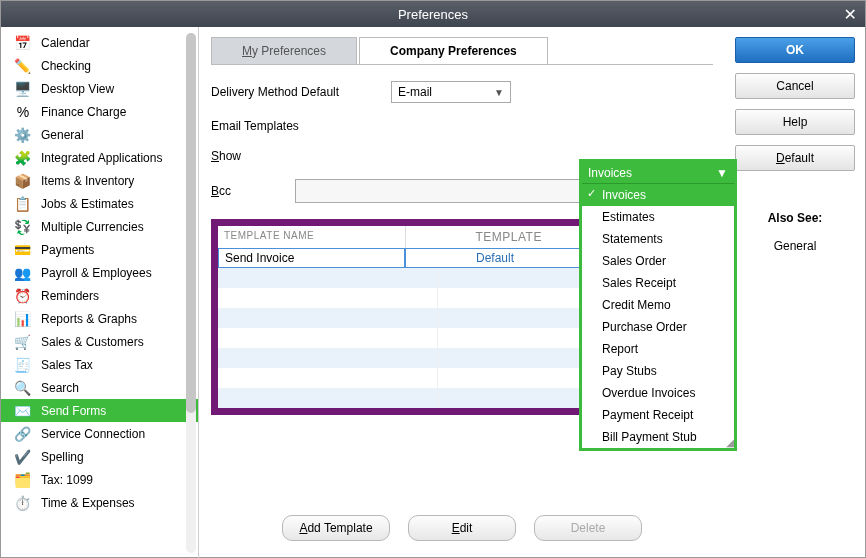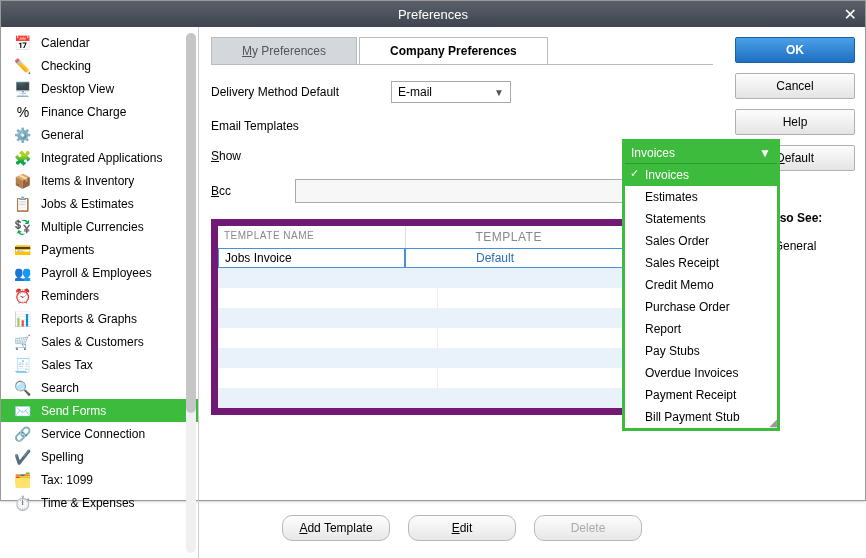--- a/index.html
+++ b/index.html
@@ -1,17 +1,17 @@
 <!DOCTYPE html>
 <html><head>
 <meta charset="utf-8">
 <style>
   * { box-sizing: border-box; margin: 0; padding: 0; font-family: Arial, sans-serif; font-size: 12px; }
   body { background: #fff; width: 866px; height: 558px; overflow: hidden; }
-  .window { width: 866px; height: 501px; background: #fff; border: 1px solid #999; box-shadow: 0 0 3px rgba(0,0,0,0.3); }
+  .window { width: 866px; height: 558px; background: #fff; border: 1px solid #999; box-shadow: 0 0 3px rgba(0,0,0,0.3); }
   .titlebar { background: linear-gradient(to bottom, #5a5f68, #3f4550); color: #fff; height: 26px; display: flex; align-items: center; justify-content: center; position: relative; }
   .titlebar-title { font-size: 13px; }
   .close-x { position: absolute; right: 8px; top: 4px; font-size: 16px; cursor: pointer; }
   .content { display: flex; height: 532px; }
   
   .sidebar { width: 198px; border-right: 1px solid #ccc; padding: 4px 0; position: relative; }
   .sidebar-scroll { position: absolute; right: 2px; top: 6px; bottom: 6px; width: 10px; background: #f0f0f0; border-radius: 5px; }
   .sidebar-thumb { position: absolute; top: 0; width: 10px; height: 380px; background: #c6c6c6; border-radius: 5px; }
   .sidebar-item { display: flex; align-items: center; gap: 8px; padding: 3px 8px 3px 12px; height: 23px; cursor: pointer; color: #000; }
   .sidebar-item.selected { background: #3dbb3d; color: #fff; }
@@ -21,21 +21,21 @@
   .tabs { display: flex; border-bottom: 1px solid #bbb; margin-bottom: 16px; }
   .tab { padding: 6px 30px; background: #d4d7dc; color: #555; cursor: pointer; border: 1px solid #bbb; border-bottom: none; margin-right: 2px; }
   .tab.active { background: #fff; font-weight: bold; color: #000; }
   .form-row { display: flex; align-items: center; margin-bottom: 16px; }
   .form-label { width: 180px; }
   .underline-letter { text-decoration: underline; }
   .select { display: inline-flex; align-items: center; justify-content: space-between; border: 1px solid #aaa; background: #fff; padding: 2px 6px; height: 22px; width: 120px; cursor: pointer; }
   .select .caret { font-size: 10px; color: #555; }
   .bcc-input { border: 1px solid #aaa; height: 24px; width: 380px; padding: 2px 6px; background: #f7f7f7; }
   
-  .dd-wrap { position: absolute; left: 380px; top: 112px; width: 158px; z-index: 20; margin-left: 43px; }
+  .dd-wrap { position: absolute; left: 380px; top: 132px; width: 158px; z-index: 20; }
   .dd-border { border: 3px solid #3dbb3d; background: #fff; }
   .dd-header { background: #3dbb3d; color: #fff; display: flex; align-items: center; justify-content: space-between; padding: 2px 6px; height: 22px; font-size: 12px; border-bottom: 1px solid #2a9a2a; }
   .dd-list { background: #fff; }
   .dd-item { padding: 4px 10px 4px 20px; font-size: 12px; cursor: pointer; color: #000; position: relative; }
   .dd-item.selected { background: #3dbb3d; color: #fff; }
   .dd-item.selected::before { content: "✓"; position: absolute; left: 5px; top: 3px; font-size: 11px; }
   .dd-resize { position: absolute; right: 3px; bottom: 3px; font-size: 10px; color: #999; }
   
   .table-wrap { margin-top: 4px; }
   .tbl { width: 452px; border: 7px solid #701a75; }
@@ -197,21 +197,21 @@
       </div>
 
       <div class="table-wrap">
         <div class="tbl">
           <div class="tbl-head">
             <div>TEMPLATE NAME</div>
             <div style="padding-left:70px"><span>TEMPLATE</span></div>
           </div>
           <div class="tbl-body">
             <div class="tbl-row input-row">
-              <div class="tbl-cell">Jobs Invoice</div>
+              <div class="tbl-cell">Send Invoice</div>
               <div class="tbl-cell second" style="padding-left:70px"><span>Default</span></div>
             </div>
             <div class="tbl-row alt">
                 <div class="tbl-cell"></div>
                 <div class="tbl-cell"></div>
               </div>
             <div class="tbl-row">
                 <div class="tbl-cell"></div>
                 <div class="tbl-cell"></div>
               </div>

